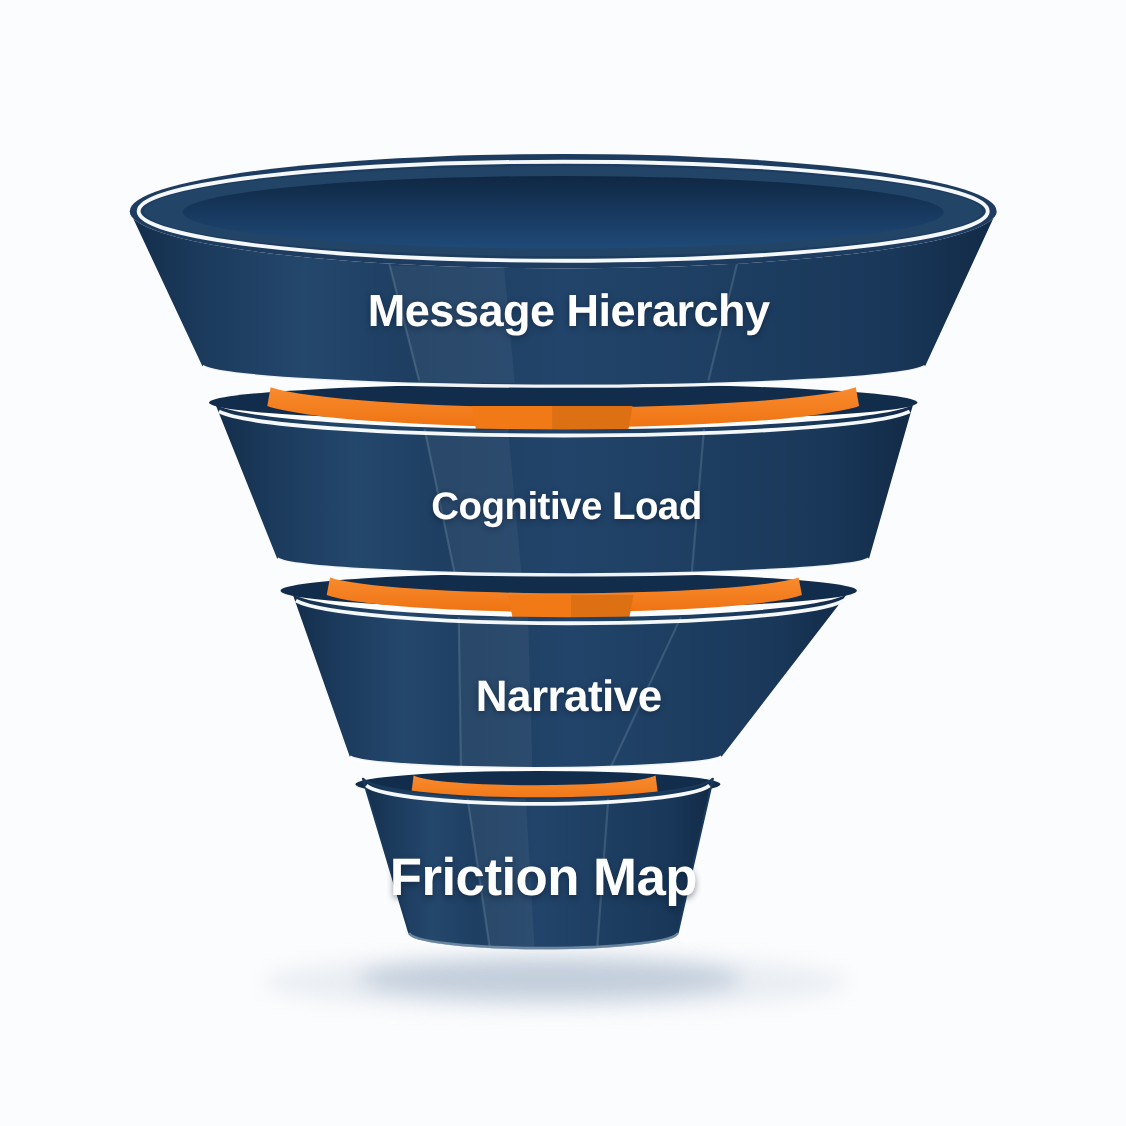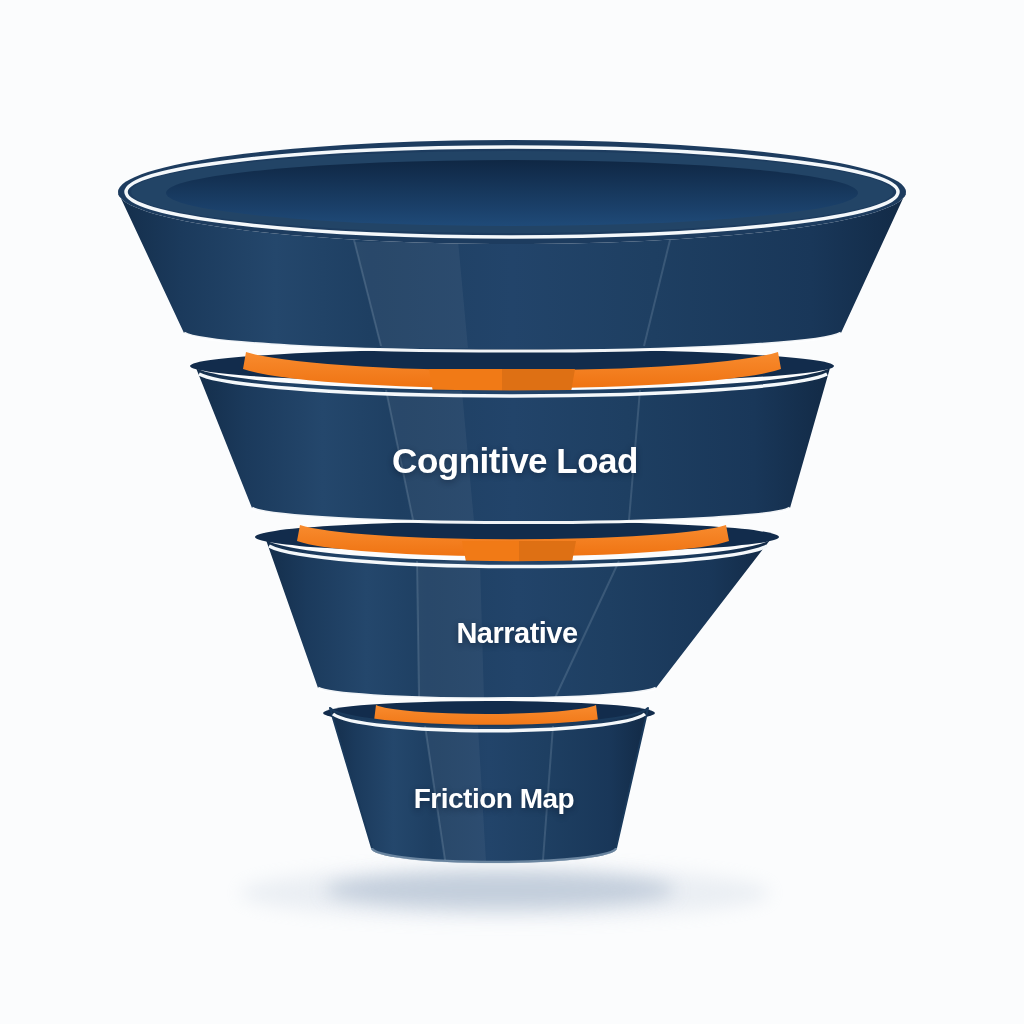--- a/index.html
+++ b/index.html
@@ -28,22 +28,22 @@
     text-align: center;
     color: #ffffff;
     font-weight: 700;
     letter-spacing: -0.5px;
     text-shadow: 0 2px 6px rgba(8, 20, 40, 0.45);
     white-space: nowrap;
     user-select: none;
   }
   .label-1 { left: 207px; top: 255px; font-size: 41px; }
   .label-2 { left: 205px; top: 434px; font-size: 35px; }
-  .label-3 { left: 207px; top: 606px; font-size: 29px; }
-  .label-4 { left: 184px; top: 772px; font-size: 28px; }
+  .label-3 { left: 207px; top: 606px; font-size: 40px; }
+  .label-4 { left: 184px; top: 772px; font-size: 48px; }
 </style>
 </head>
 <body>
 
 <div class="canvas">
 
   <svg width="1024" height="1024" viewBox="0 0 1024 1024">
     <defs>
       <linearGradient id="faceGrad" x1="0" y1="0" x2="1" y2="0">
         <stop offset="0" stop-color="#142e4b"></stop>
@@ -126,16 +126,17 @@
     <g>
       <path d="M330,708 A160,20 0 0 0 648,708 L616,848 A122,14 0 0 1 372,848 Z" fill="url(#faceGrad)" stroke="#1a3a5c" stroke-width="2" stroke-linejoin="round"></path>
       <polygon points="425,727 478,726 486,861 445,861" fill="#ffffff" opacity="0.05"></polygon>
       <path d="M425,726 L445,860" stroke="#cfe0ee" stroke-width="2" opacity="0.16" fill="none"></path>
       <path d="M553,726 L543,860" stroke="#cfe0ee" stroke-width="2" opacity="0.16" fill="none"></path>
       <path d="M333,714 A158,20 0 0 0 645,714" stroke="#f4f8fb" stroke-width="3.5" fill="none"></path>
       <path d="M372,848 A122,14 0 0 0 616,848" stroke="#9fb6cc" stroke-width="2.5" fill="none" opacity="0.6"></path>
     </g>
   </svg>
 
+  <div class="stage-label label-1">Message Hierarchy</div>
   <div class="stage-label label-2">Cognitive Load</div>
   <div class="stage-label label-3">Narrative</div>
   <div class="stage-label label-4">Friction Map</div>
 </div>
 
 </body></html>

